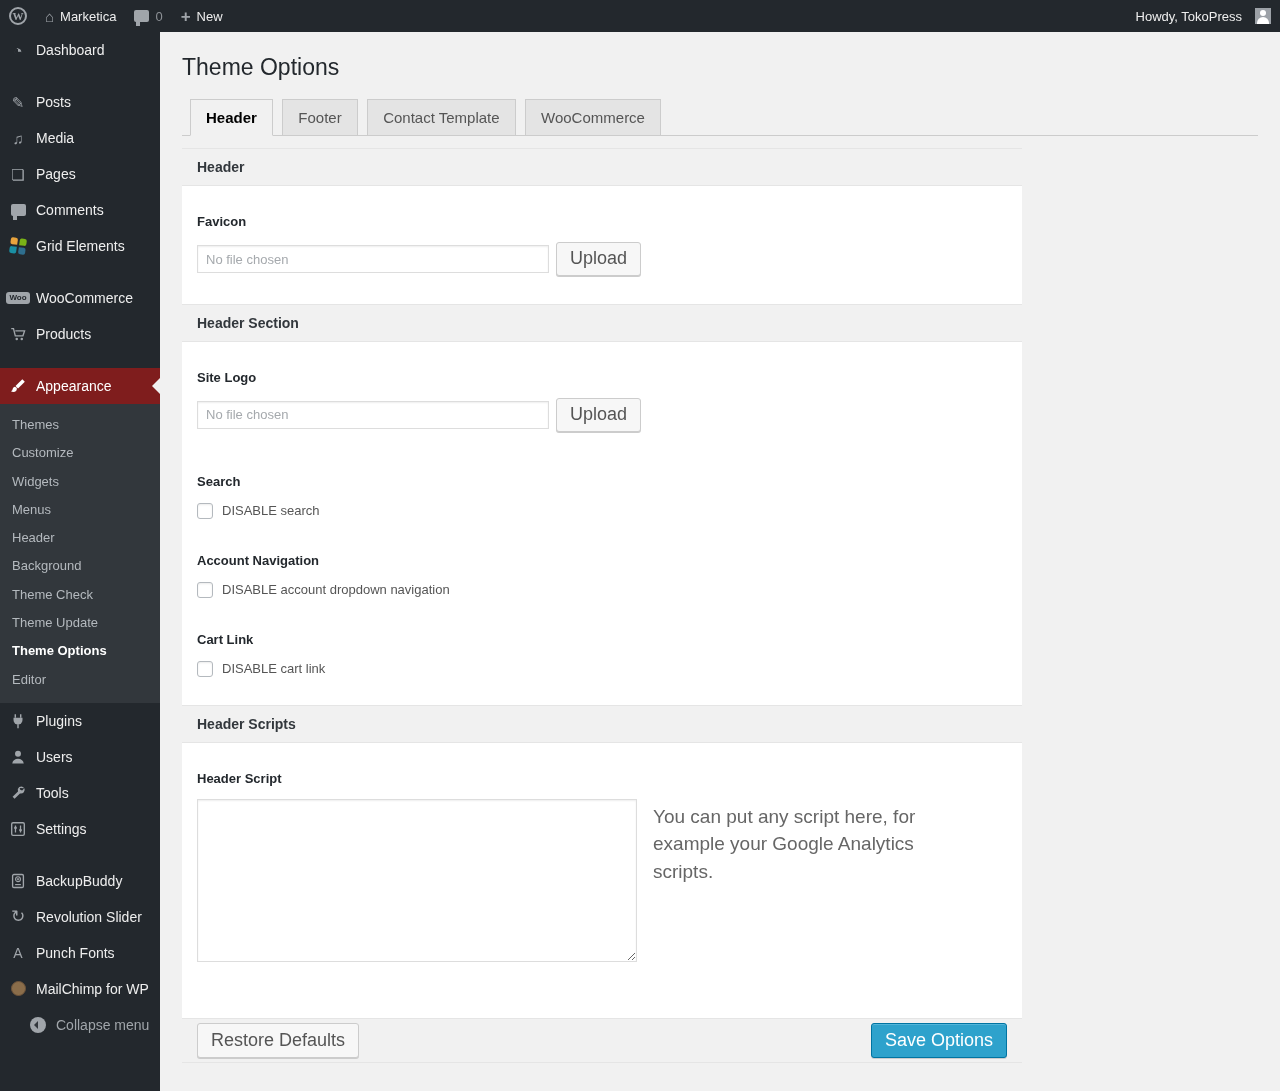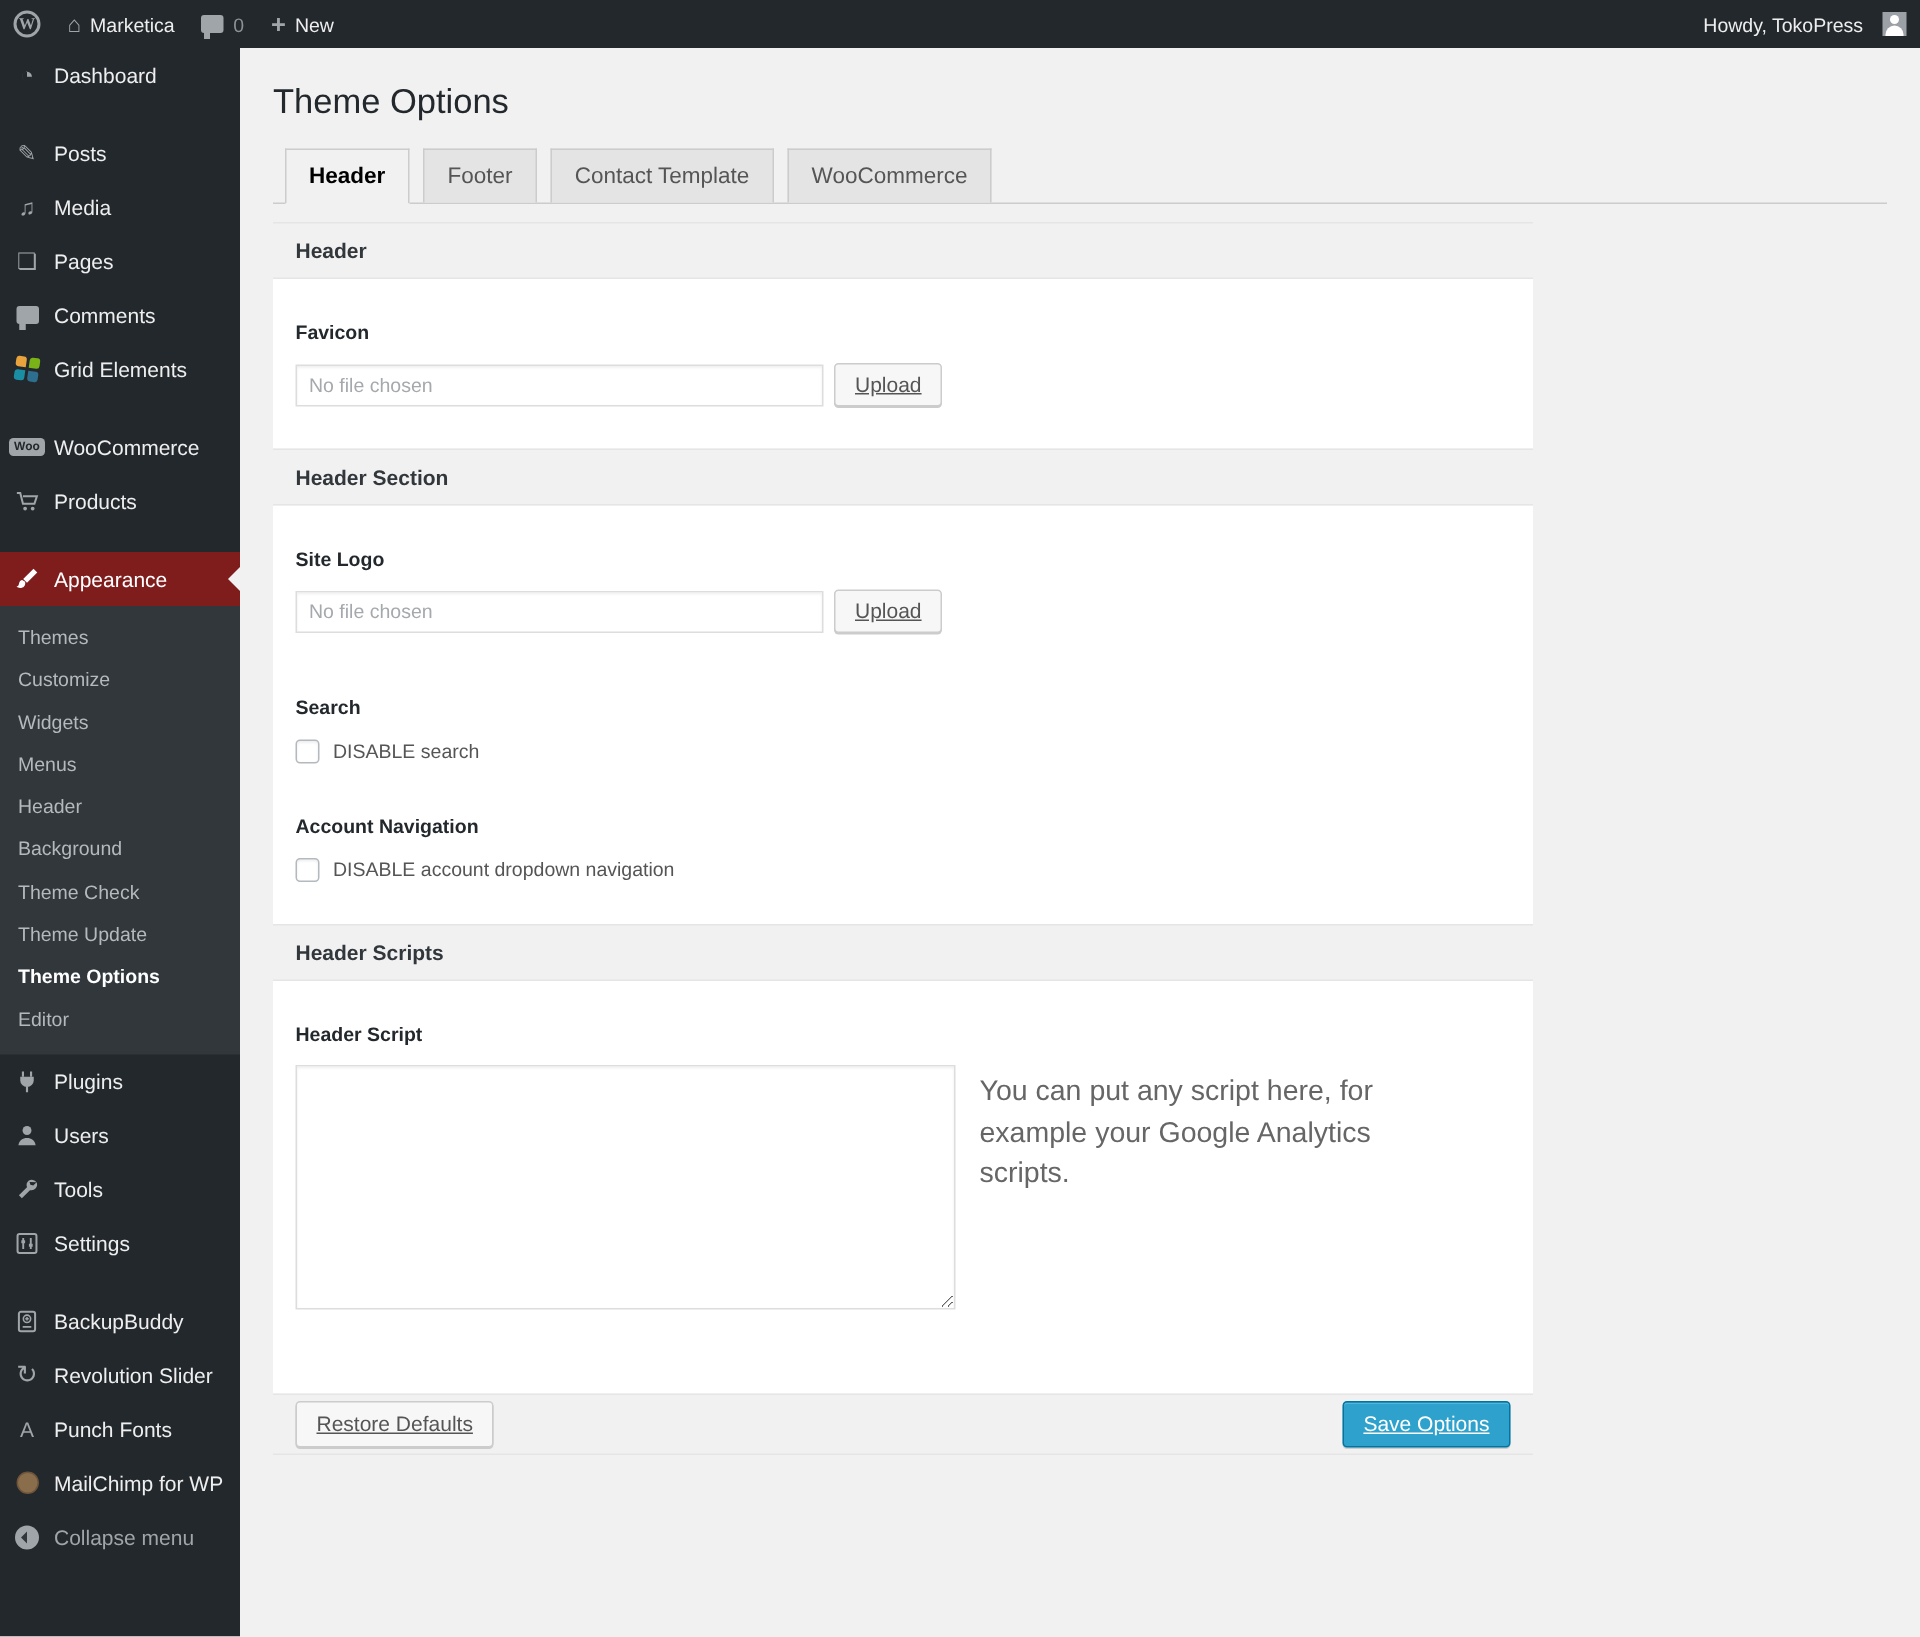--- a/index.html
+++ b/index.html
@@ -64,21 +64,21 @@
   .mi.active:after {
     content: ""; position: absolute; right: 0; top: 50%; margin-top: -8px;
     border: 8px solid transparent; border-right-color: #f1f1f1;
   }
   .menu-sep { height: 5px; margin: 4px 0 7px; }
   #submenu { background: #32373c; padding: 7px 0 9px; }
   .smi {
     display: block; padding: 7px 0 7px 12px; font-size: 13px; color: #b4b9be; cursor: pointer; line-height: 1.1;
   }
   .smi.current { color: #fff; font-weight: bold; }
-  .collapse-row { margin-top: 0; color: #a0a5aa; }
+  .collapse-row { margin-top: 0; color: #a0a5aa; margin-left: 20px; }
   .collapse-circle {
     width: 16px; height: 16px; border-radius: 50%; background: #a0a5aa; position: relative; display: inline-block;
   }
   .collapse-circle:after {
     content: ""; position: absolute; left: 4px; top: 4px;
     border: 4px solid transparent; border-right-color: #32373c; border-left: 0;
   }
   
   .bubble-ico { width: 15px; height: 12px; background: #a0a5aa; border-radius: 2px; position: relative; }
   .bubble-ico:after {
@@ -119,22 +119,22 @@
   .field { margin-top: 26px; }
   .field-label { font-size: 13px; font-weight: bold; color: #23282d; display: block; }
   .file-row { margin-top: 13px; display: flex; align-items: center; }
   .file-input {
     width: 352px; height: 28px; border: 1px solid #ddd; background: #fff;
     padding: 0 8px; font-size: 13px; color: #32373c; font-family: "Liberation Sans", sans-serif;
     box-shadow: inset 0 1px 2px rgba(0,0,0,.07); outline: none;
   }
   .file-input::placeholder { color: #a5a9ad; opacity: 1; }
   .btn {
-    font-family: "Liberation Sans", sans-serif; font-size: 14px; line-height: 1.2;
-    border-radius: 3px; cursor: pointer; padding: 6px 13px; text-decoration: underline;
+    font-family: "Liberation Sans", sans-serif; font-size: 18px; line-height: 1.2;
+    border-radius: 3px; cursor: pointer; padding: 6px 13px;
   }
   .btn-secondary {
     background: #f7f7f7; border: 1px solid #ccc; color: #555; box-shadow: 0 1px 0 #ccc;
   }
   .upload-btn { margin-left: 7px; padding: 5px 13px; }
   .btn-primary {
     background: #2ea2cc; border: 1px solid #0074a2; color: #fff;
     box-shadow: inset 0 1px 0 rgba(120,200,230,.5), 0 1px 0 rgba(0,0,0,.15);
   }
   .check-row { margin-top: 14px; display: flex; align-items: center; gap: 9px; }
@@ -392,20 +392,27 @@
       </div>
 
       <div class="field" style="margin-top:34px;">
         <label class="field-label">Account Navigation</label>
         <div class="check-row">
           <input type="checkbox" style="">
           <span class="check-label">DISABLE account dropdown navigation</span>
         </div>
       </div>
 
+      <div class="field" style="margin-top:34px;">
+        <label class="field-label">Cart Link</label>
+        <div class="check-row">
+          <input type="checkbox" style="">
+          <span class="check-label">DISABLE cart link</span>
+        </div>
+      </div>
     </div>
 
     <div class="sec-head">Header Scripts</div>
     <div class="sec-body" style="padding-bottom:56px;">
       <div class="field">
         <label class="field-label">Header Script</label>
         <div class="script-row">
           <textarea class="script-area" style=""></textarea>
           <div class="help-text">You can put any script here, for example your Google Analytics scripts.</div>
         </div>

